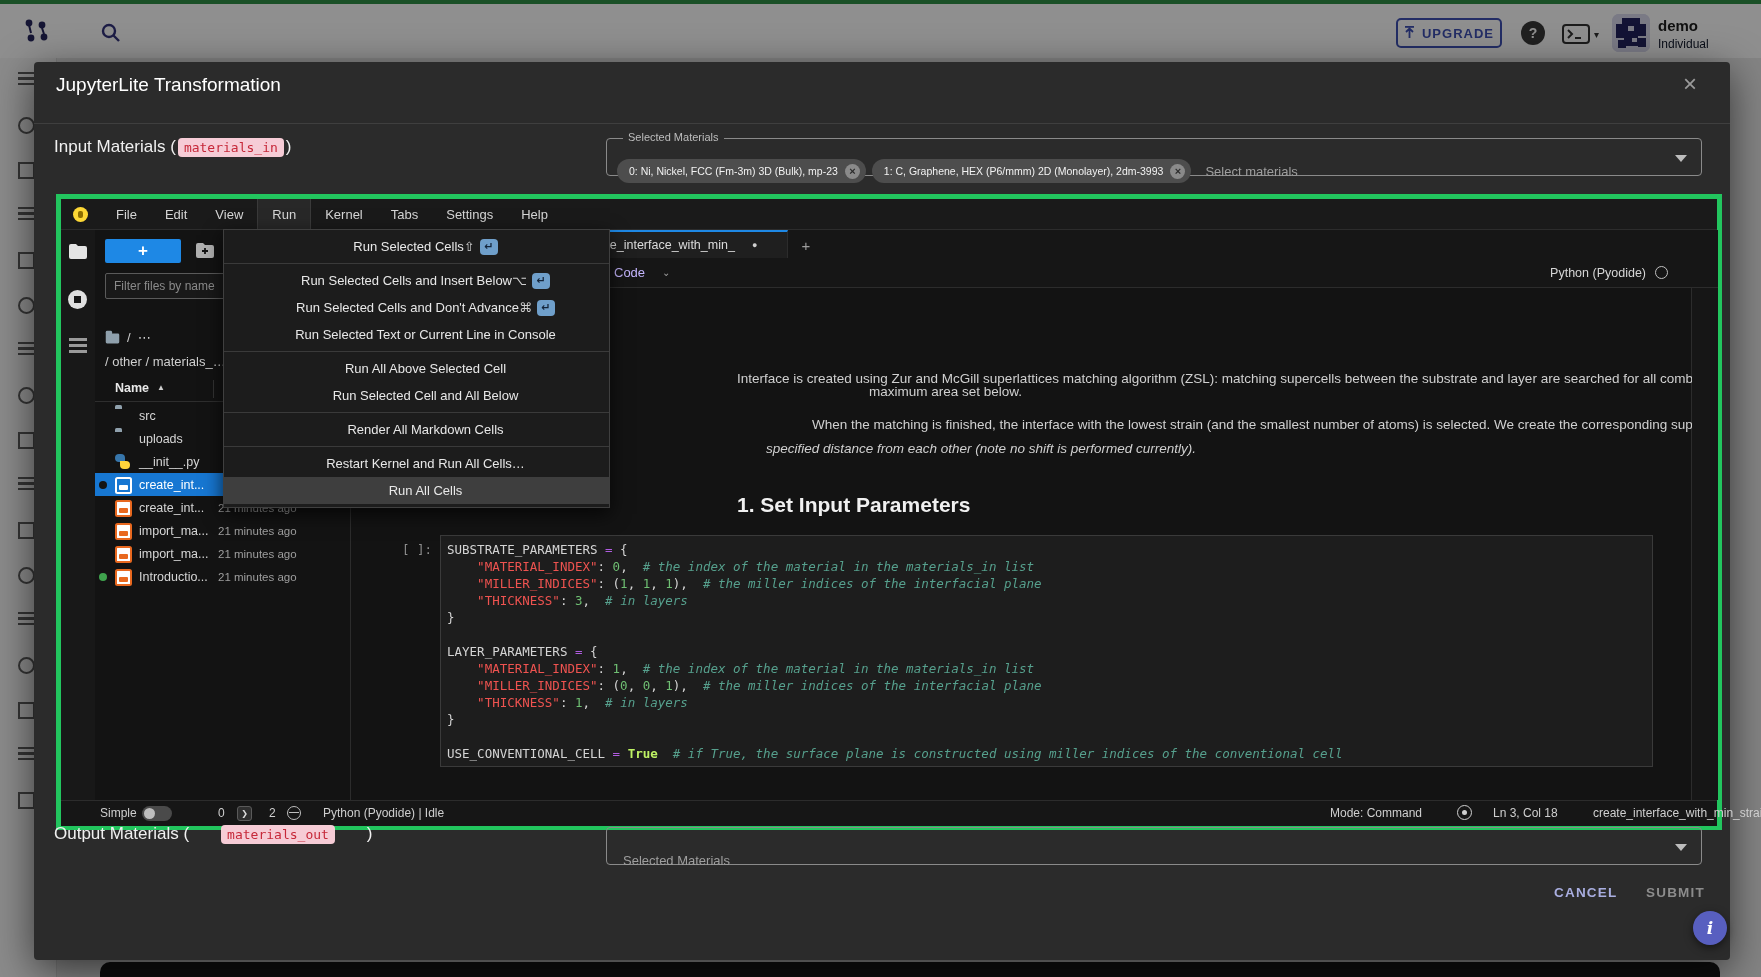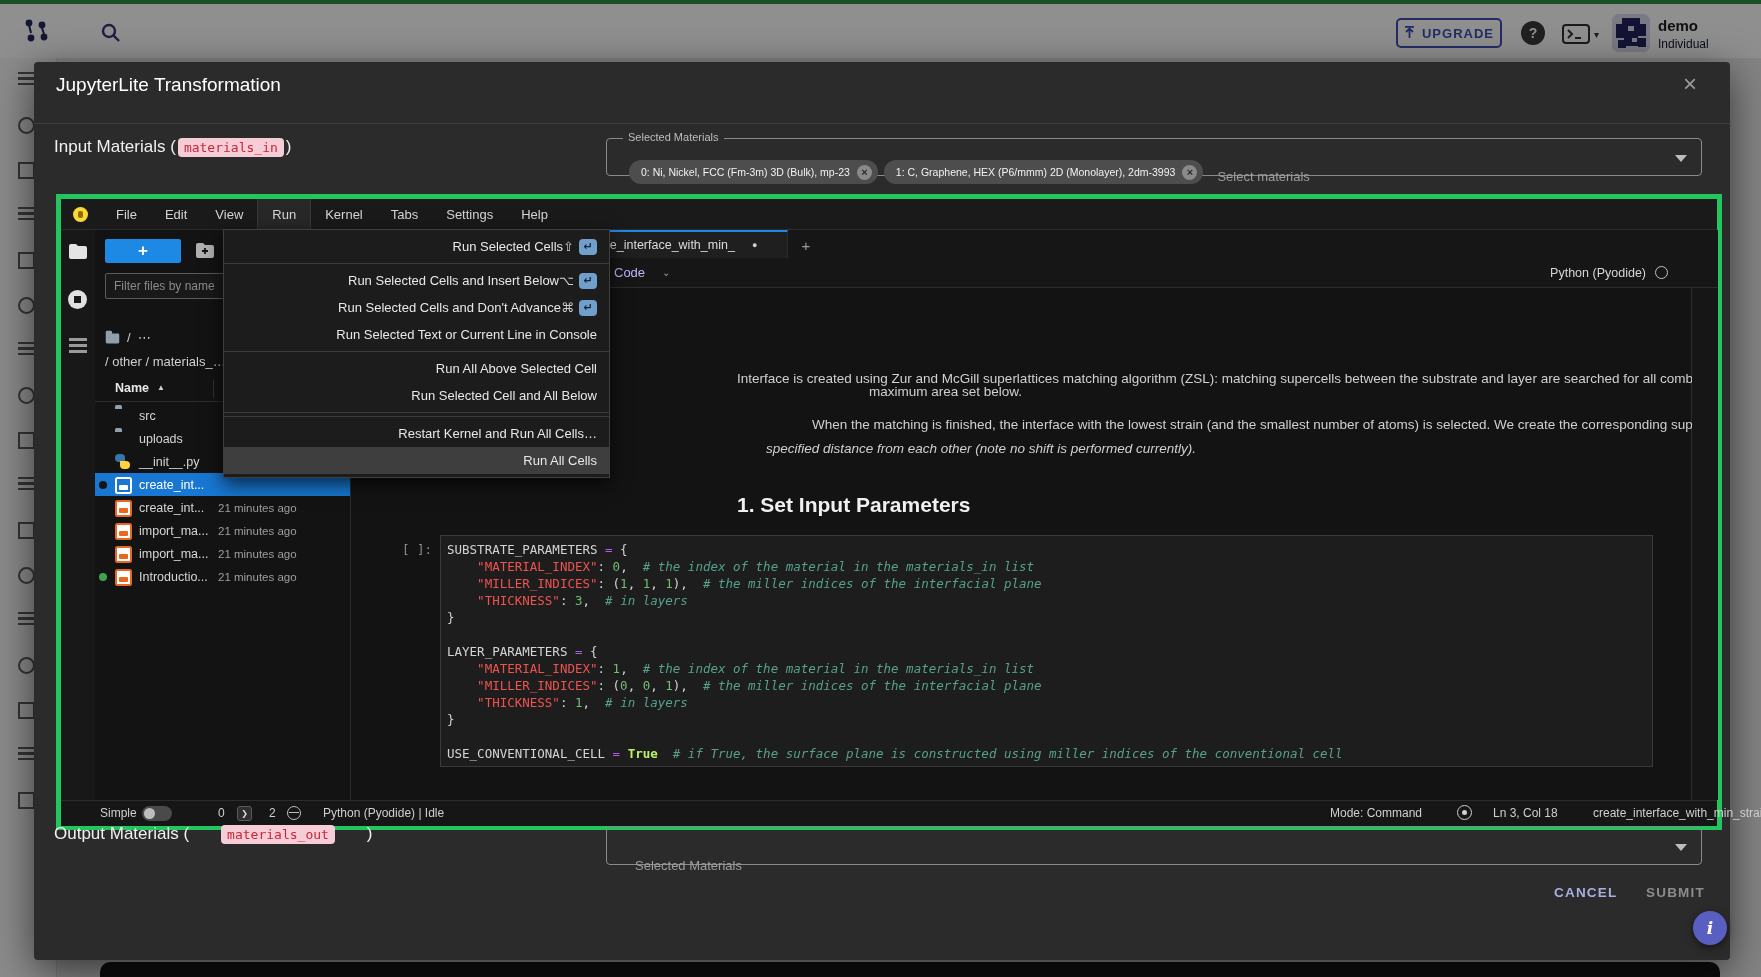--- a/index.html
+++ b/index.html
@@ -32,41 +32,41 @@
     border-radius:4px;box-shadow:0 10px 40px rgba(0,0,0,.6);color:#e8e8e8;}
   .mtitle{position:absolute;left:22px;top:12px;font-size:19px;font-weight:500;color:#fff;}
   .mclose{position:absolute;left:1642px;top:8px;font-size:24px;color:#9a9a9a;width:28px;height:28px;
     display:flex;align-items:center;justify-content:center;cursor:pointer;}
   .mdivider{position:absolute;left:0;top:61px;width:1696px;height:1px;background:#3f3f3f;}
   .iolabel{position:absolute;left:20px;font-size:17px;color:#f0f0f0;display:flex;align-items:center;gap:2px;}
   .iochip{font-family:"DejaVu Sans Mono","Liberation Mono",monospace;font-size:13px;background:#f6ccd6;
     color:#c62839;padding:2px 6px;border-radius:4px;text-align:center;}
   .selbox{position:absolute;left:572px;width:1096px;height:38px;border:1px solid #8a8a8a;border-radius:4px;box-sizing:border-box;}
   .sellegend{position:absolute;left:16px;top:-8px;background:#2b2b2b;padding:0 5px;font-size:11px;color:#bdbdbd;}
-  .selrow{position:absolute;left:10px;top:7px;height:38px;display:flex;align-items:flex-end;gap:6px;margin-left:12px;}
+  .selrow{position:absolute;left:10px;top:13px;height:38px;display:flex;align-items:center;gap:6px;}
   .chip{background:#4d4d4d;color:#f2f2f2;font-size:10.5px;border-radius:12px;height:24px;
     display:flex;align-items:center;gap:7px;padding:0 6px 0 12px;white-space:nowrap;}
   .chipx{width:15px;height:15px;border-radius:50%;background:#8a8a8a;color:#2b2b2b;font-size:11px;
     display:flex;align-items:center;justify-content:center;font-weight:bold;}
   .selph{font-size:13px;color:#9e9e9e;margin-left:8px;}
   .selcaret{position:absolute;right:14px;top:16px;width:0;height:0;border-left:6px solid transparent;
     border-right:6px solid transparent;border-top:7px solid #bdbdbd;}
   .btn{position:absolute;top:822px;font-size:13.5px;letter-spacing:1.2px;font-weight:bold;background:none;border:none;cursor:pointer;}
   
   .jpanel{position:absolute;left:22px;top:132px;width:1656px;height:626px;background:#131313;
     border:5px solid #22c55e;box-sizing:content-box;overflow:visible;}
   .menubar{position:absolute;left:0;top:0;width:1656px;height:30px;background:#1a1a1a;border-bottom:1px solid #2c2c2c;
     display:flex;align-items:center;font-size:13px;color:#d6d6d6;}
   .bulb{width:15px;height:15px;border-radius:50%;background:#fdd835;margin:0 14px 0 12px;position:relative;}
   .bulb::after{content:"";position:absolute;left:5px;top:4px;width:5px;height:7px;background:#8d6e00;border-radius:2px;}
   .mitem{padding:0 14px;height:30px;display:flex;align-items:center;}
   .mitem.active{background:#282828;border-left:1px solid #3a3a3a;border-right:1px solid #3a3a3a;}
   .dropdown{position:absolute;left:162px;top:30px;width:387px;background:#1c1c1c;border:1px solid #3f3f3f;
     box-shadow:0 6px 18px rgba(0,0,0,.7);z-index:30;padding:3px 0;box-sizing:border-box;}
-  .dditem{height:27px;display:flex;align-items:center;font-size:13px;color:#e8e8e8;padding:0 12px 0 30px;justify-content:flex-end;}
+  .dditem{height:27px;display:flex;align-items:center;font-size:13px;color:#e8e8e8;padding:0 12px 0 30px;justify-content:center;}
   .dditem.hl{background:#3e3e3e;}
   .ddsep{height:1px;background:#3a3a3a;margin:3px 0;}
   .ddsc{display:flex;align-items:center;gap:5px;color:#cfcfcf;font-size:13px;font-family:"DejaVu Sans",sans-serif;}
   .retkey{width:18px;height:16px;border-radius:4px;background:#6f9fca;color:#14253a;font-size:11px;
     display:flex;align-items:center;justify-content:center;font-weight:bold;}
   
   .astrip{position:absolute;left:0;top:31px;width:34px;height:570px;background:#181818;border-right:1px solid #262626;}
   .fpanel{position:absolute;left:34px;top:31px;width:255px;height:570px;background:#131313;}
   .plusbtn{position:absolute;left:10px;top:9px;width:76px;height:24px;background:#1e88e5;border-radius:2px;
     color:#fff;font-size:17px;display:flex;align-items:center;justify-content:center;font-weight:bold;}
@@ -405,20 +405,23 @@
             <span>Run Selected Text or Current Line in Console</span>
           </div>
           <div class="ddsep"></div>
           <div class="dditem">
             <span>Run All Above Selected Cell</span>
           </div>
           <div class="dditem">
             <span>Run Selected Cell and All Below</span>
           </div>
           <div class="ddsep"></div>
+          <div class="dditem">
+            <span>Render All Markdown Cells</span>
+          </div>
           <div class="ddsep"></div>
           <div class="dditem">
             <span>Restart Kernel and Run All Cells…</span>
           </div>
           <div class="dditem hl">
             <span>Run All Cells</span>
           </div>
         </div>
 
       <div class="jstatus">

